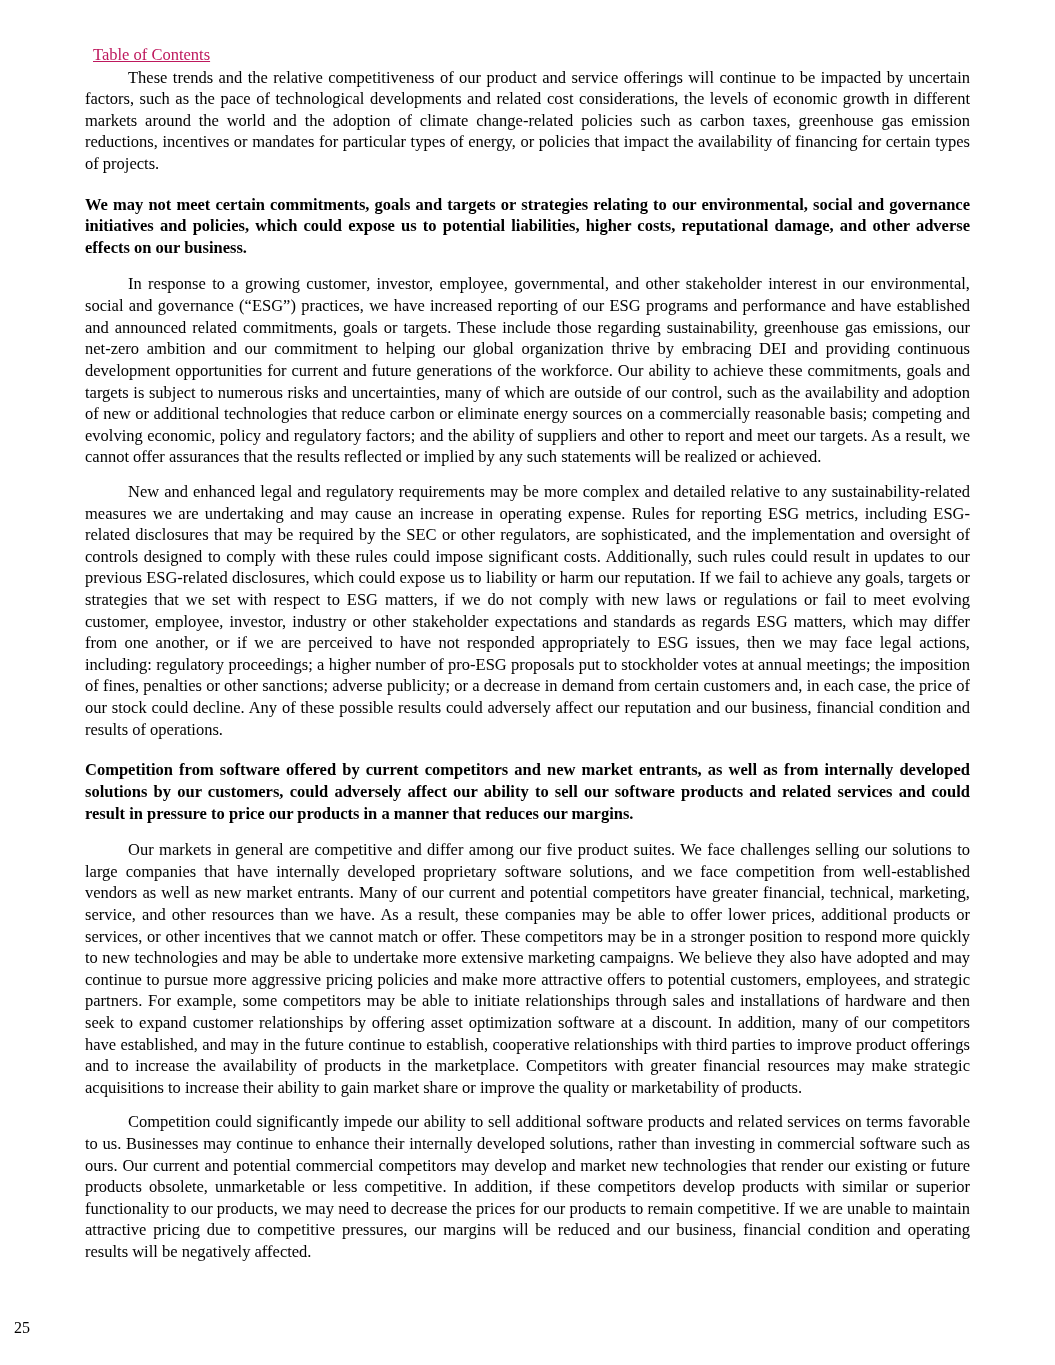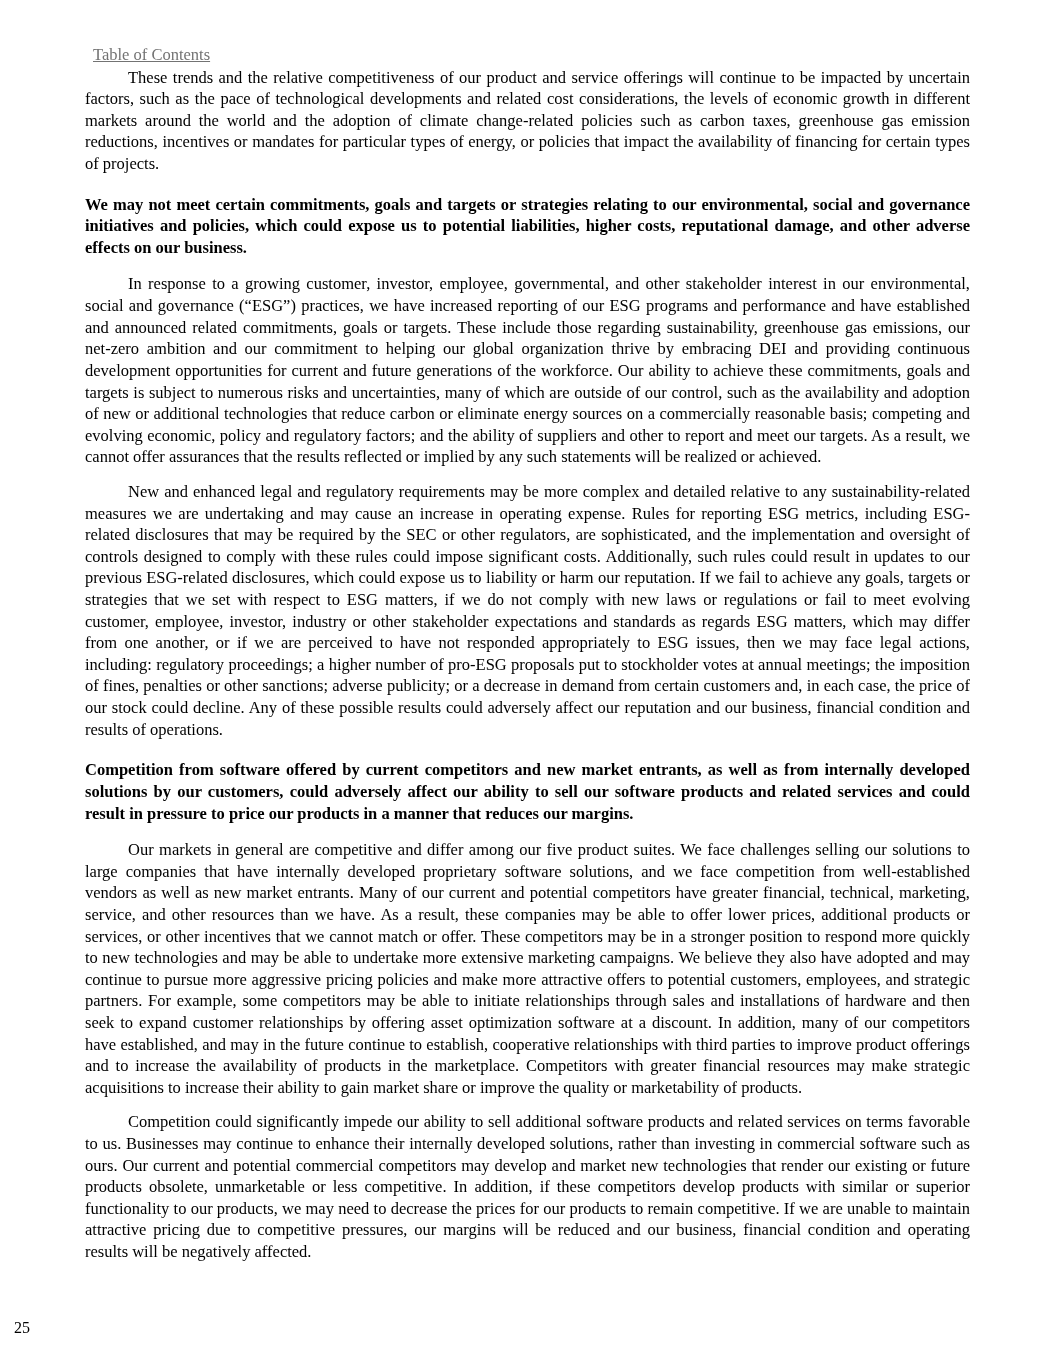--- a/index.html
+++ b/index.html
@@ -16,21 +16,21 @@
     padding: 44px 85px 0 85px;
     font-family: "Liberation Serif", "DejaVu Serif", serif;
     font-size: 16.5px;
     line-height: 1.31;
     color: #000000;
     overflow: hidden;
   }
   .toc-link {
     display: inline-block;
     margin-left: 8px;
-    color: #737373;
+    color: #be185d;
     text-decoration: underline;
     cursor: pointer;
   }
   .para {
     margin: 0 0 13px 0;
     text-align: justify;
     text-indent: 43px;
   }
   .para.first {
     margin-top: 1px;

